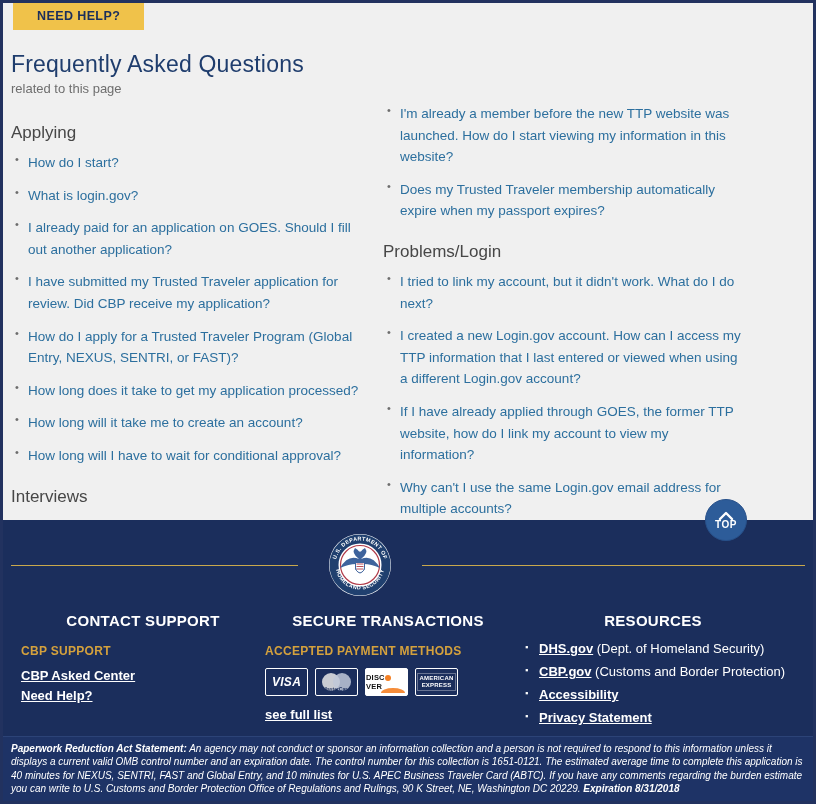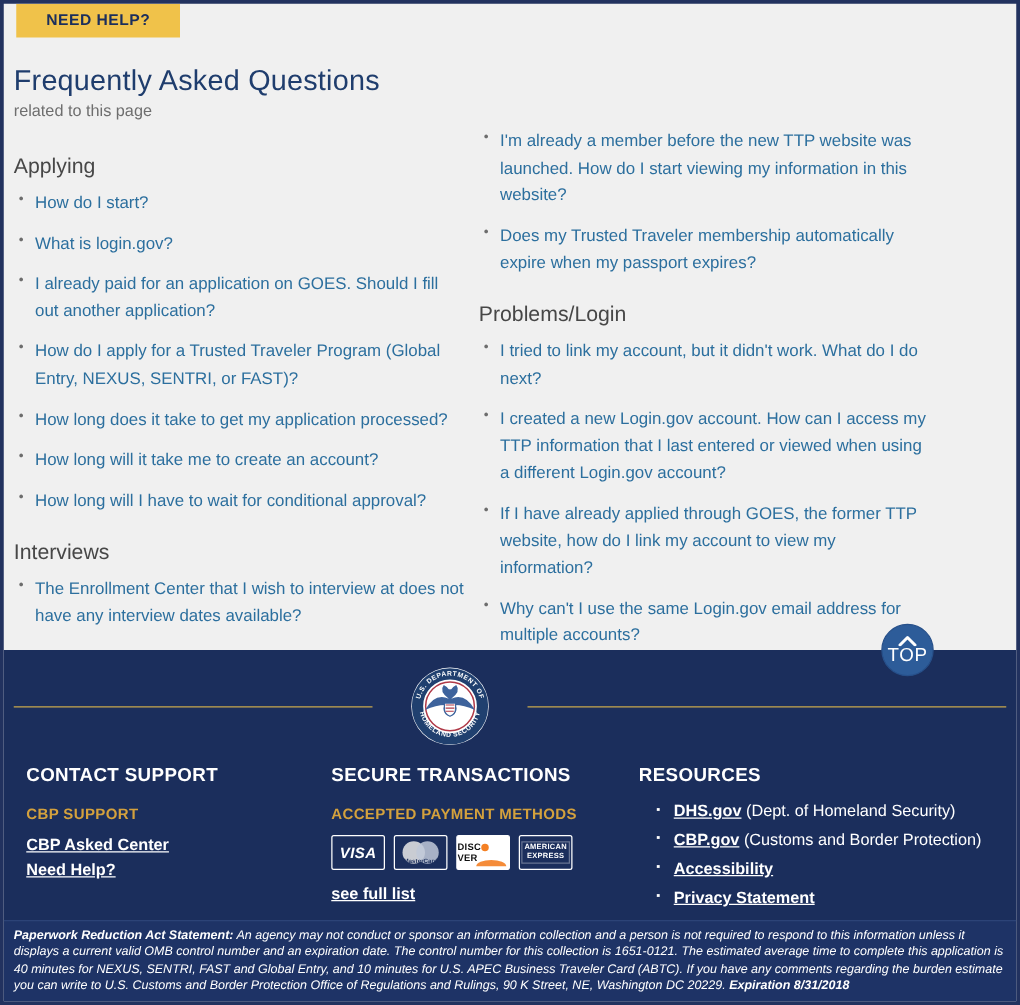--- a/index.html
+++ b/index.html
@@ -59,33 +59,33 @@
   
   .footer { flex: 1; background: #1b2e5c; position: relative; color: #ffffff; }
   .top-btn {
     position: absolute; top: -21px; right: 66px;
     width: 42px; height: 42px; border-radius: 50%;
     background: #2d5c99; border: 1px solid #27508a; cursor: pointer;
     display: flex; flex-direction: column; align-items: center; justify-content: center;
     color: #fff; padding: 0;
   }
   .top-btn svg { display: block; margin-bottom: 0; }
-  .top-btn .top-label { font-size: 15px; font-weight: 400; letter-spacing: .5px; color: #fff; margin-top: -1px; }
+  .top-btn .top-label { font-size: 10px; font-weight: 700; letter-spacing: .5px; color: #fff; margin-top: -1px; }
 
   .seal-row { display: flex; align-items: center; margin-top: 13px; padding: 0 8px; }
   .seal-line { height: 1px; background: #c9a84c; }
   .seal-line.left { flex-grow: 3; }
   .seal-line.right { flex-grow: 4; }
   .seal { width: 64px; height: 64px; margin: 0 30px; flex: none; }
 
   .footer-cols { display: flex; margin-top: 15px; padding: 0 18px; }
   .f-col1 { width: 244px; }
   .f-col2 { width: 246px; }
   .f-col3 { flex: 1; }
-  .f-heading { font-size: 15px; font-weight: 600; letter-spacing: .3px; color: #fff; }
+  .f-heading { font-size: 15px; font-weight: 600; letter-spacing: .3px; color: #fff; text-align: center; }
   .f-subheading { font-size: 12px; font-weight: 700; letter-spacing: .3px; color: #d4a13d; margin-top: 15px; }
   .f-links { margin-top: 10px; }
   .f-links a {
     display: block; color: #fff; font-size: 13px; font-weight: 700;
     text-decoration: underline; margin-bottom: 5px;
   }
   .pay-cards { display: flex; gap: 7px; margin-top: 10px; }
   .pay-card {
     width: 43px; height: 28px; border: 1px solid #ffffff; border-radius: 2px;
     background: #1b2e5c; display: flex; align-items: center; justify-content: center;
@@ -129,20 +129,21 @@
     <h1 class="page-title">Frequently Asked Questions</h1>
     <div class="page-subtitle">related to this page</div>
 
     <div class="faq-columns">
       <div class="faq-col" data-col="left">
           <h2 class="faq-heading">Applying</h2>
           <ul class="faq-list">
             <li><a href="#">How do I start?</a></li>
             <li><a href="#">What is login.gov?</a></li>
             <li><a href="#">I already paid for an application on GOES. Should I fill out another application?</a></li>
+            <li><a href="#">I have submitted my Trusted Traveler application for review. Did CBP receive my application?</a></li>
             <li><a href="#">How do I apply for a Trusted Traveler Program (Global Entry, NEXUS, SENTRI, or FAST)?</a></li>
             <li><a href="#">How long does it take to get my application processed?</a></li>
             <li><a href="#">How long will it take me to create an account?</a></li>
             <li><a href="#">How long will I have to wait for conditional approval?</a></li>
           </ul>
           <h2 class="faq-heading">Interviews</h2>
           <ul class="faq-list">
             <li><a href="#">The Enrollment Center that I wish to interview at does not have any interview dates available?</a></li>
           </ul>
           <h2 class="faq-heading">Membership</h2>

